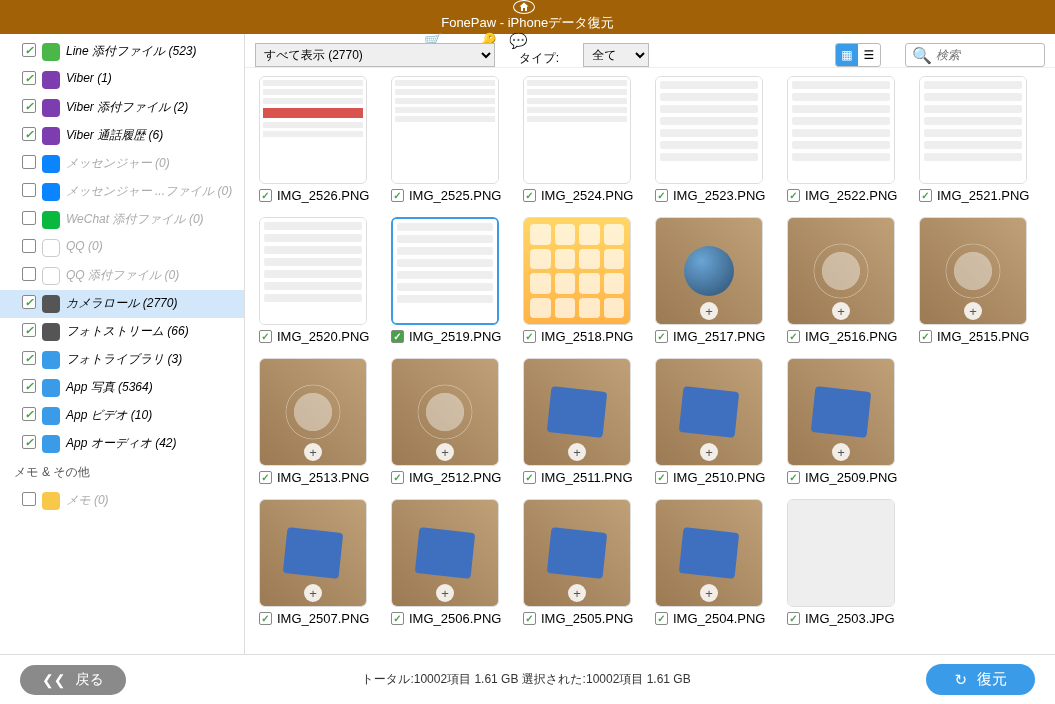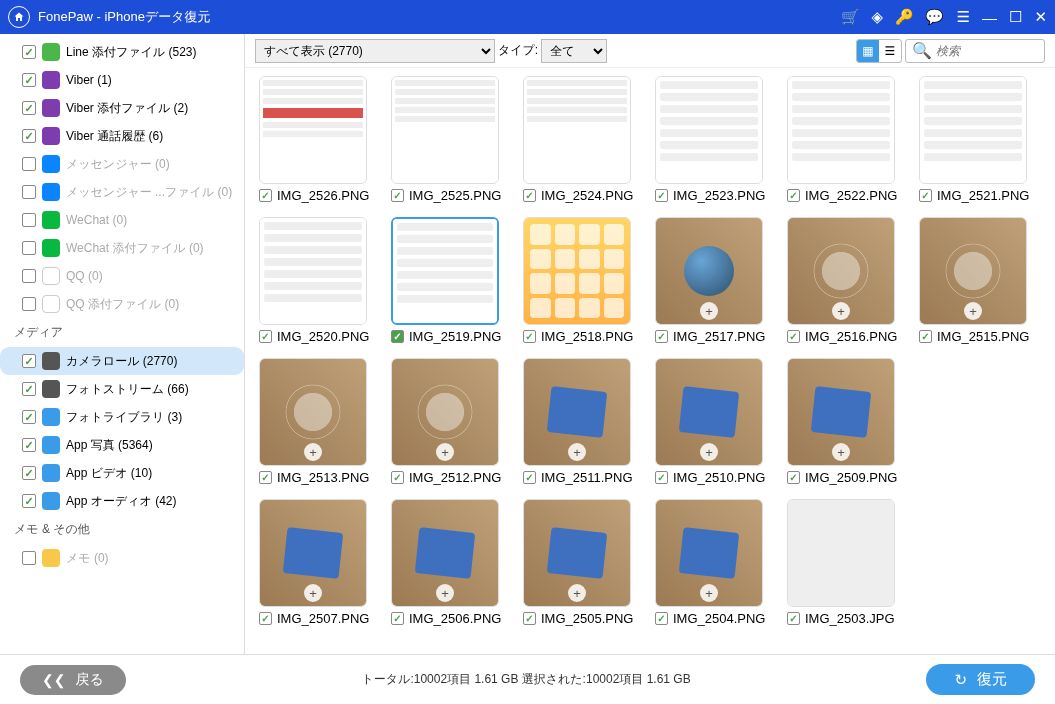--- a/index.html
+++ b/index.html
@@ -1,55 +1,55 @@
 <!DOCTYPE html>
 <html><head>
 <meta charset="utf-8">
 <style>
 * { margin: 0; padding: 0; box-sizing: border-box; font-family: "Meiryo", "Hiragino Sans", sans-serif; }
 body { background: #fff; width: 1055px; height: 704px; overflow: hidden; display: flex; flex-direction: column; }
 
 
-.titlebar { height: 34px; background: #1d4ed8; display: flex; align-items: center; padding: 0 8px; color: #fff; }
+.titlebar { height: 34px; background: #a16207; display: flex; align-items: center; padding: 0 8px; color: #fff; flex-direction: column; }
 .titlebar .home-icon { width: 22px; height: 22px; border: 1.5px solid #fff; border-radius: 50%; display: flex; align-items: center; justify-content: center; margin-right: 8px; }
 .titlebar .home-icon svg { width: 12px; height: 12px; fill: #fff; }
 .titlebar .title { font-size: 13px; flex: 1; }
 .titlebar .win-btns { display: flex; gap: 12px; align-items: center; }
 .titlebar .win-btns span { cursor: pointer; font-size: 15px; display: inline-flex; }
 
 
 .main { flex: 1; display: flex; overflow: hidden; }
 
 
 .sidebar { width: 245px; border-right: 1px solid #ddd; overflow-y: auto; padding: 4px 0; position: relative; }
 .sidebar::-webkit-scrollbar { width: 8px; }
 .sidebar::-webkit-scrollbar-thumb { background: #b8b8b8; border-radius: 4px; }
 .sidebar::-webkit-scrollbar-track { background: #eee; }
 .side-group-header { padding: 6px 14px; font-size: 12px; color: #555; }
-.side-item { display: flex; align-items: center; padding: 5px 8px 5px 22px; font-size: 12px; cursor: pointer; gap: 6px; }
-.side-item.selected { background: #d2e8fa; border-radius: 9px; }
+.side-item { display: flex; padding: 5px 8px 5px 22px; font-size: 12px; cursor: pointer; gap: 6px; font-style: italic; }
+.side-item.selected { background: #d2e8fa; }
 .side-item.disabled { color: #aaa; }
 .side-item .chk { width: 14px; height: 14px; border: 1px solid #888; border-radius: 2px; display: flex; align-items: center; justify-content: center; flex-shrink: 0; background: #fff; }
 .side-item .chk.checked::after { content: "✓"; color: #4ba04b; font-size: 11px; font-weight: bold; }
 .side-item .app-icon { width: 18px; height: 18px; border-radius: 4px; display: flex; align-items: center; justify-content: center; font-size: 10px; color: #fff; flex-shrink: 0; }
 .ic-line { background: #4cb749; }
 .ic-viber { background: #7d3daf; }
 .ic-messenger { background: #0a84ff; border-radius: 50%; }
 .ic-wechat { background: #09b83e; }
 .ic-qq { background: #fff; border: 1px solid #ccc; }
 .ic-photo { background: #555; }
 .ic-photolib { background: #3a9be8; }
 .ic-app { background: #3a9be8; }
 .ic-video { background: #3a9be8; }
 .ic-audio { background: #3a9be8; }
 .ic-memo { background: #f8c84b; }
 
 
 .content { flex: 1; display: flex; flex-direction: column; }
-.toolbar { height: 34px; display: flex; align-items: center; padding: 0 10px; gap: 3px; border-bottom: 1px solid #eee; }
+.toolbar { height: 34px; display: flex; align-items: flex-end; padding: 0 10px; gap: 24px; border-bottom: 1px solid #eee; }
 .toolbar select { height: 24px; font-size: 12px; border: 1px solid #bbb; padding: 0 4px; }
 #filter-select { width: 240px; }
 .toolbar .type-label { font-size: 12px; }
 #type-select { width: 66px; }
 .toolbar .spacer { flex: 1; }
 .view-toggle { display: flex; border: 1px solid #bbb; border-radius: 3px; overflow: hidden; }
 .view-toggle span { width: 22px; height: 22px; display: flex; align-items: center; justify-content: center; cursor: pointer; font-size: 12px; }
 .view-toggle span.active { background: #3a9be8; color: #fff; }
 .search-box { width: 140px; height: 24px; border: 1px solid #bbb; border-radius: 3px; display: flex; align-items: center; padding: 0 6px; gap: 4px; }
 .search-box input { border: none; outline: none; width: 100%; font-size: 12px; font-style: italic; color: #737373; }
@@ -141,38 +141,32 @@
         <span>メッセンジャー (0)</span>
       </div>
       <div class="side-item disabled">
         <span class="chk"></span>
         <span class="app-icon ic-messenger"></span>
         <span>メッセンジャー ...ファイル (0)</span>
       </div>
       <div class="side-item disabled">
         <span class="chk"></span>
         <span class="app-icon ic-wechat"></span>
-        <span>WeChat (0)</span>
-      </div>
-      <div class="side-item disabled">
-        <span class="chk"></span>
-        <span class="app-icon ic-wechat"></span>
         <span>WeChat 添付ファイル (0)</span>
       </div>
       <div class="side-item disabled">
         <span class="chk"></span>
         <span class="app-icon ic-qq"></span>
         <span>QQ (0)</span>
       </div>
       <div class="side-item disabled">
         <span class="chk"></span>
         <span class="app-icon ic-qq"></span>
         <span>QQ 添付ファイル (0)</span>
       </div>
-      <div class="side-group-header">メディア</div>
       <div class="side-item selected">
         <span class="chk checked"></span>
         <span class="app-icon ic-photo"></span>
         <span>カメラロール (2770)</span>
       </div>
       <div class="side-item">
         <span class="chk checked"></span>
         <span class="app-icon ic-photo"></span>
         <span>フォトストリーム (66)</span>
       </div>

